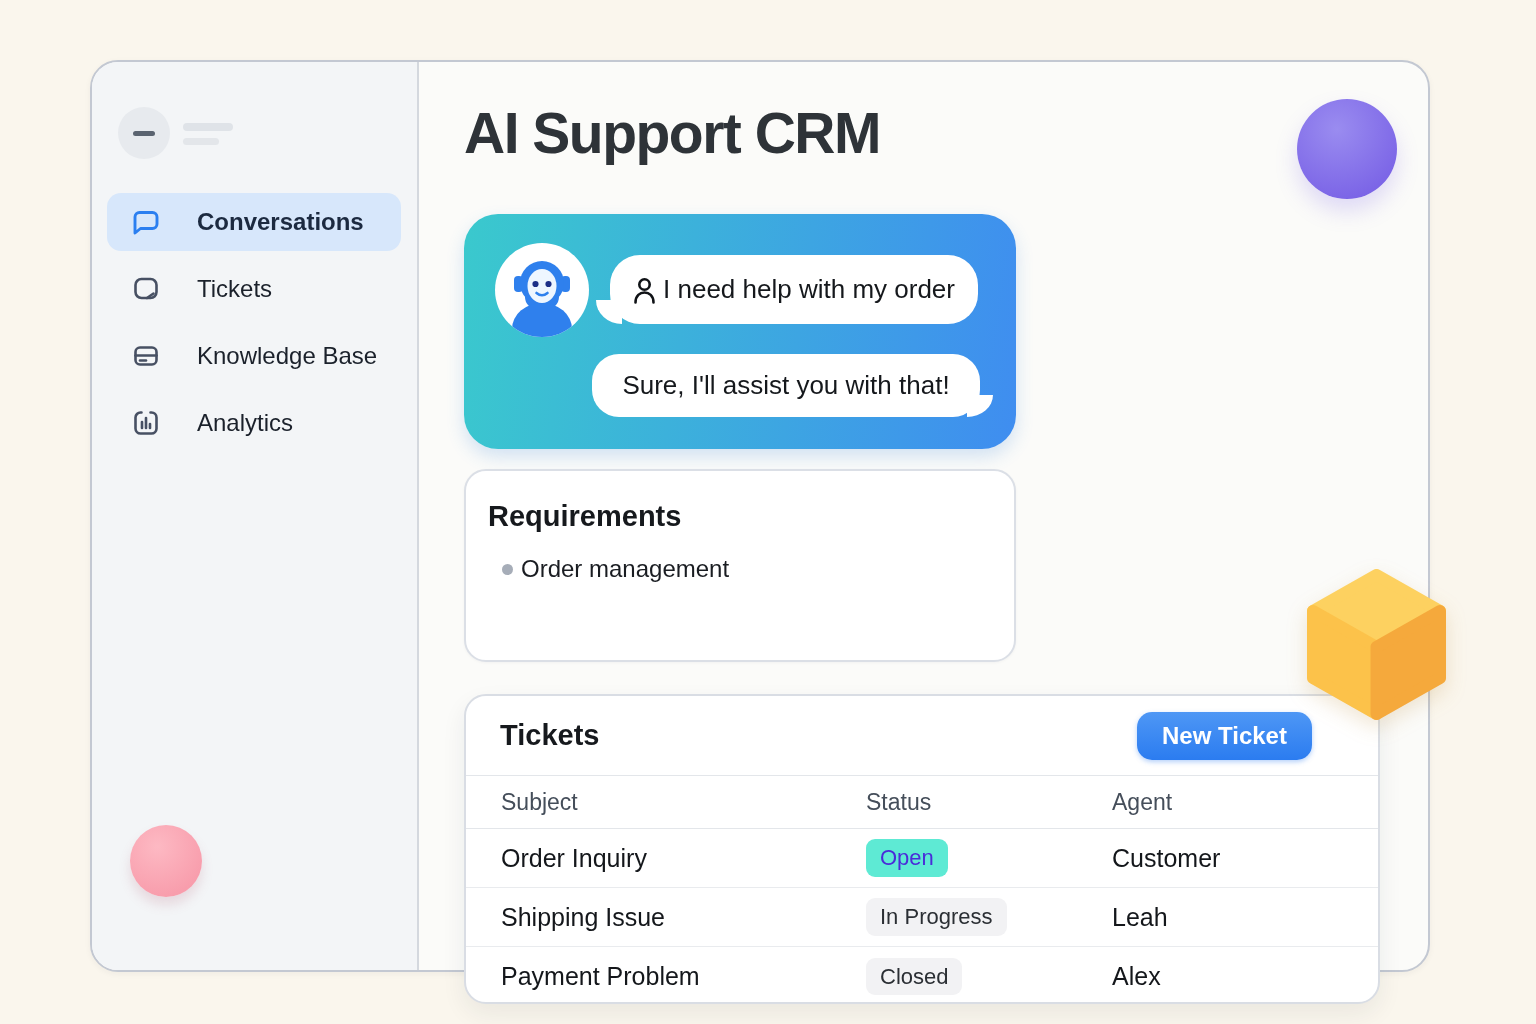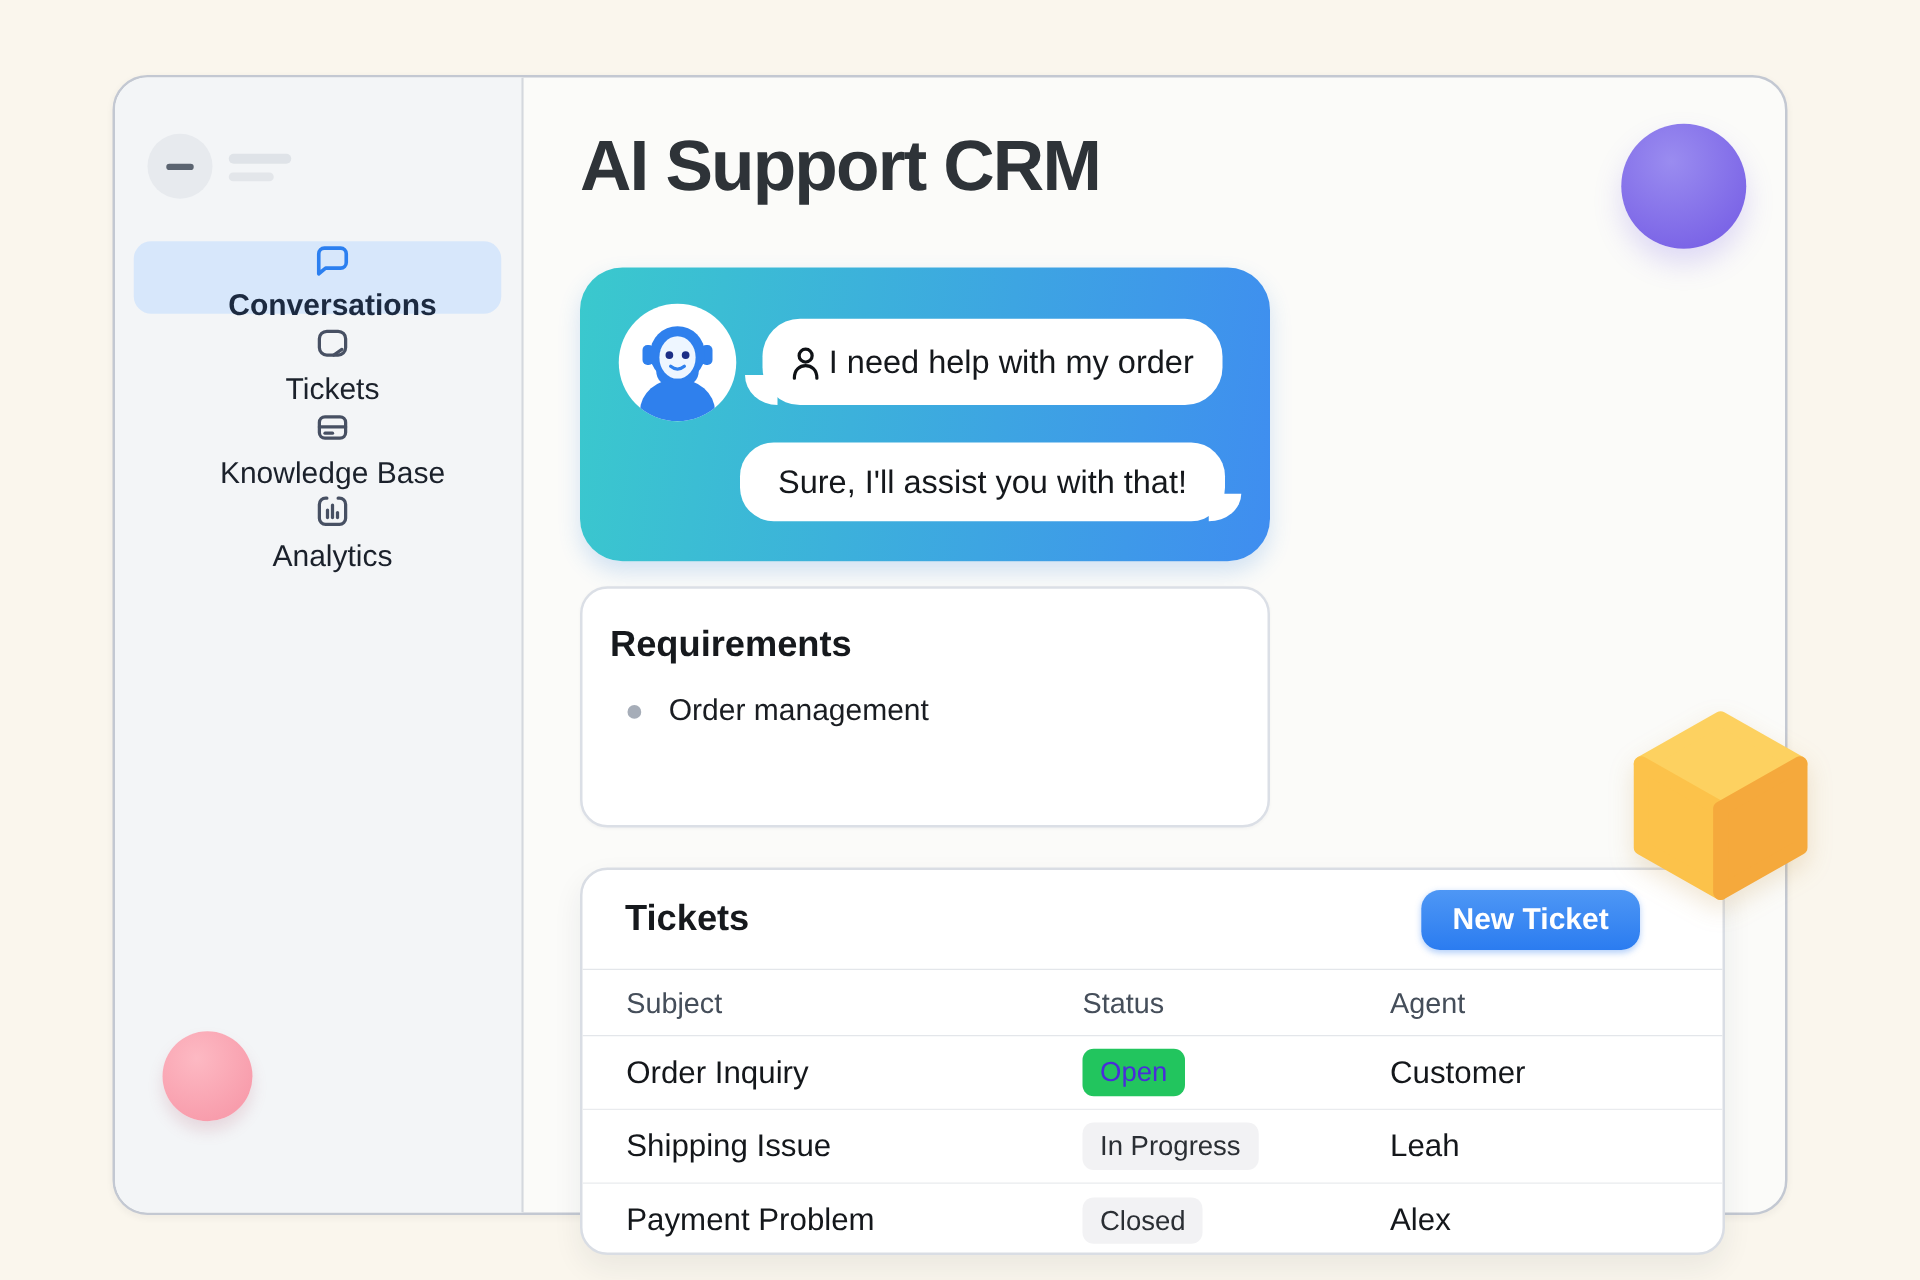--- a/index.html
+++ b/index.html
@@ -33,22 +33,22 @@
     border-radius:50%; background:#e7eaee;
     display:flex; align-items:center; justify-content:center;
   }
   .logo-dash { width:22px; height:5px; border-radius:3px; background:#5b6470; }
   .skel-1 { position:absolute; left:91px; top:61px; width:50px; height:8px; border-radius:4px; background:#dfe3e8; }
   .skel-2 { position:absolute; left:91px; top:76px; width:36px; height:7px; border-radius:4px; background:#e3e6ea; }
 
   .nav { position:absolute; left:15px; top:131px; width:294px; display:flex; flex-direction:column; gap:9px; }
   .nav-item {
     height:58px; border-radius:14px;
-    display:flex; align-items:center; gap:8px; padding-left:24px;
-    font-size:24px; font-weight:500; color:#1b212b; cursor:pointer;flex-direction:column;
+    display:flex; align-items:center; gap:36px; padding-left:24px;
+    font-size:24px; font-weight:500; color:#1b212b; cursor:pointer;
   }
   .nav-item.active { background:#d7e7fb; font-weight:600; color:#1c2a40; }
   .nav-icon { width:30px; height:30px; flex:0 0 30px; display:flex; align-items:center; justify-content:center; }
   .nav-icon svg { width:30px; height:30px; }
 
   .pink-ball {
     position:absolute; left:38px; top:763px; width:72px; height:72px; border-radius:50%;
     background:radial-gradient(circle at 38% 30%, #fdb9c3, #f89dac 75%);
     box-shadow:0 8px 12px rgba(180,90,110,.18);
   }
@@ -89,21 +89,21 @@
   .user-glyph svg { width:23px; height:27px; display:block; margin-top:2px; }
 
   
   .req-card {
     position:absolute; left:372px; top:407px; width:552px; height:193px;
     background:#ffffff; border:2px solid #dbdfe6; border-radius:22px;
     padding:29px 22px; box-shadow:0 1px 3px rgba(20,30,50,.04);
   }
   .req-title { font-size:29px; font-weight:700; color:#16191d; }
   .req-list { margin-top:22px; display:flex; flex-direction:column; gap:17px; }
-  .req-item { display:flex; align-items:center; gap:22px; padding-left:14px; font-size:24px; color:#1a1d22; }
+  .req-item { display:flex; align-items:center; gap:8px; padding-left:14px; font-size:24px; color:#1a1d22; }
   .req-dot { width:11px; height:11px; border-radius:50%; background:#a6adb8; flex:0 0 11px; }
 
   
   .tix-card {
     position:absolute; left:372px; top:632px; width:916px; height:310px;
     background:#ffffff; border:2px solid #d9dde4; border-radius:22px;
     box-shadow:0 10px 24px rgba(30,40,60,.07);
   }
   .tix-head { position:absolute; left:0; top:0; right:0; height:79px; }
   .tix-title { position:absolute; left:34px; top:23px; font-size:29px; font-weight:700; color:#16191d; }
@@ -121,21 +121,21 @@
     align-items:center; padding-left:35px;gap:36px;
   }
   .t-header { height:54px; border-top:1.5px solid #e3e6ea; border-bottom:1.5px solid #e3e6ea; }
   .t-header .t-cell { font-size:23px; font-weight:500; color:#454e5a; }
   .t-data { height:59px; border-bottom:1.5px solid #e9ebee; }
   .t-data:last-child { border-bottom:none; }
   .t-cell { font-size:25px; color:#14171b; }
   .badge {
     display:inline-block; padding:5px 14px; border-radius:9px; font-size:22px; line-height:1.25;
   }
-  .badge.open { background:#22c55e; color:#4a2cd9; }
+  .badge.open { background:#5eead4; color:#4a2cd9; }
   .badge.neutral { background:#f2f2f4; color:#2b2f34; }
 
   
   .purple-ball {
     position:absolute; left:1205px; top:37px; width:100px; height:100px; border-radius:50%;
     background:radial-gradient(circle at 40% 30%, #9a8cf0, #7a63e6 80%);
     box-shadow:0 12px 22px rgba(122,99,230,.22);
   }
   .cube { position:absolute; left:1213px; top:505px; width:143px; height:155px;
     filter:drop-shadow(0 8px 10px rgba(180,120,30,.18)); }

